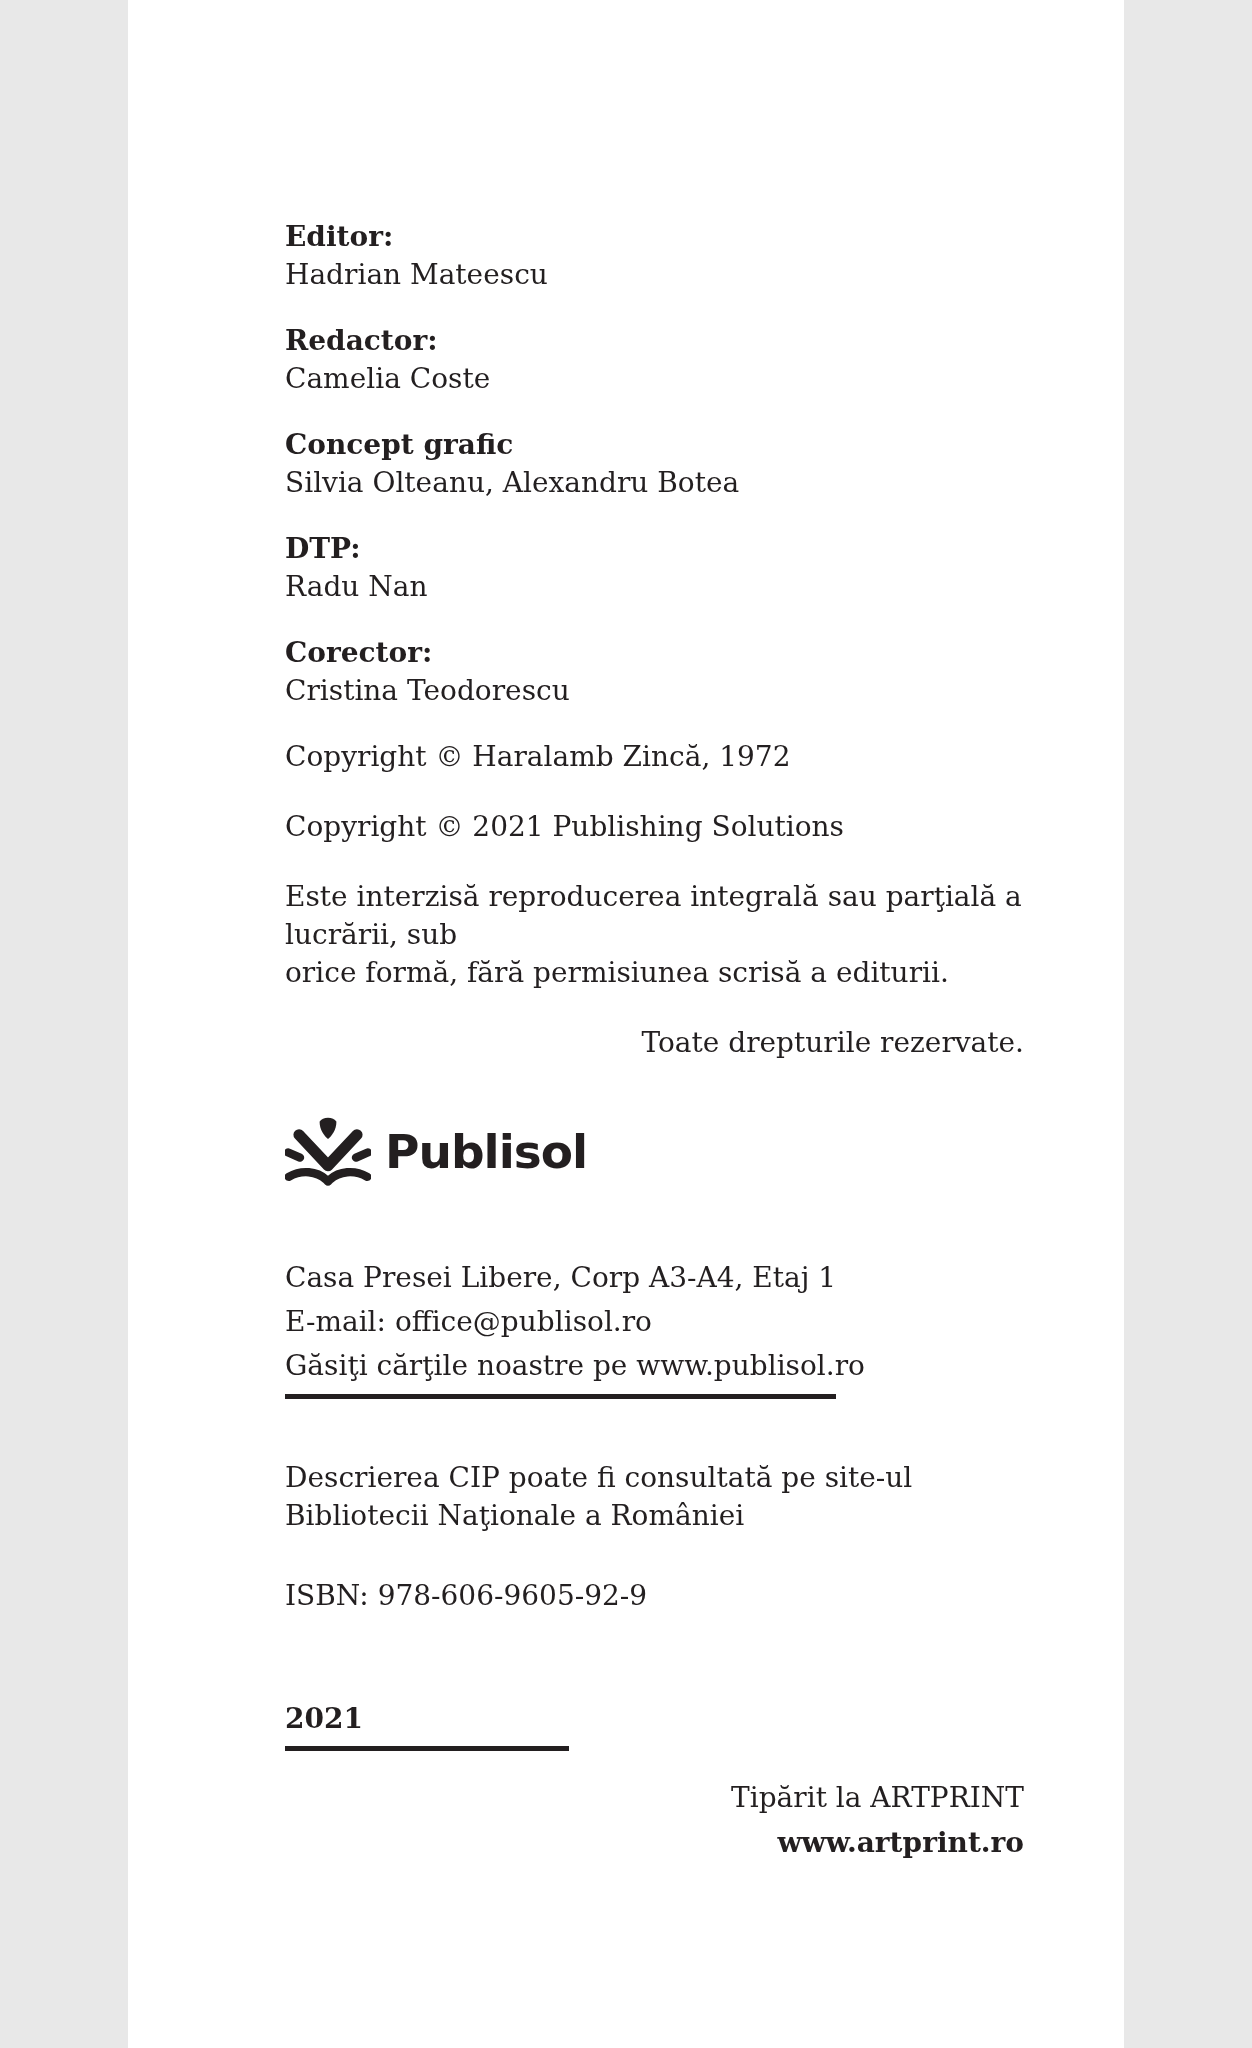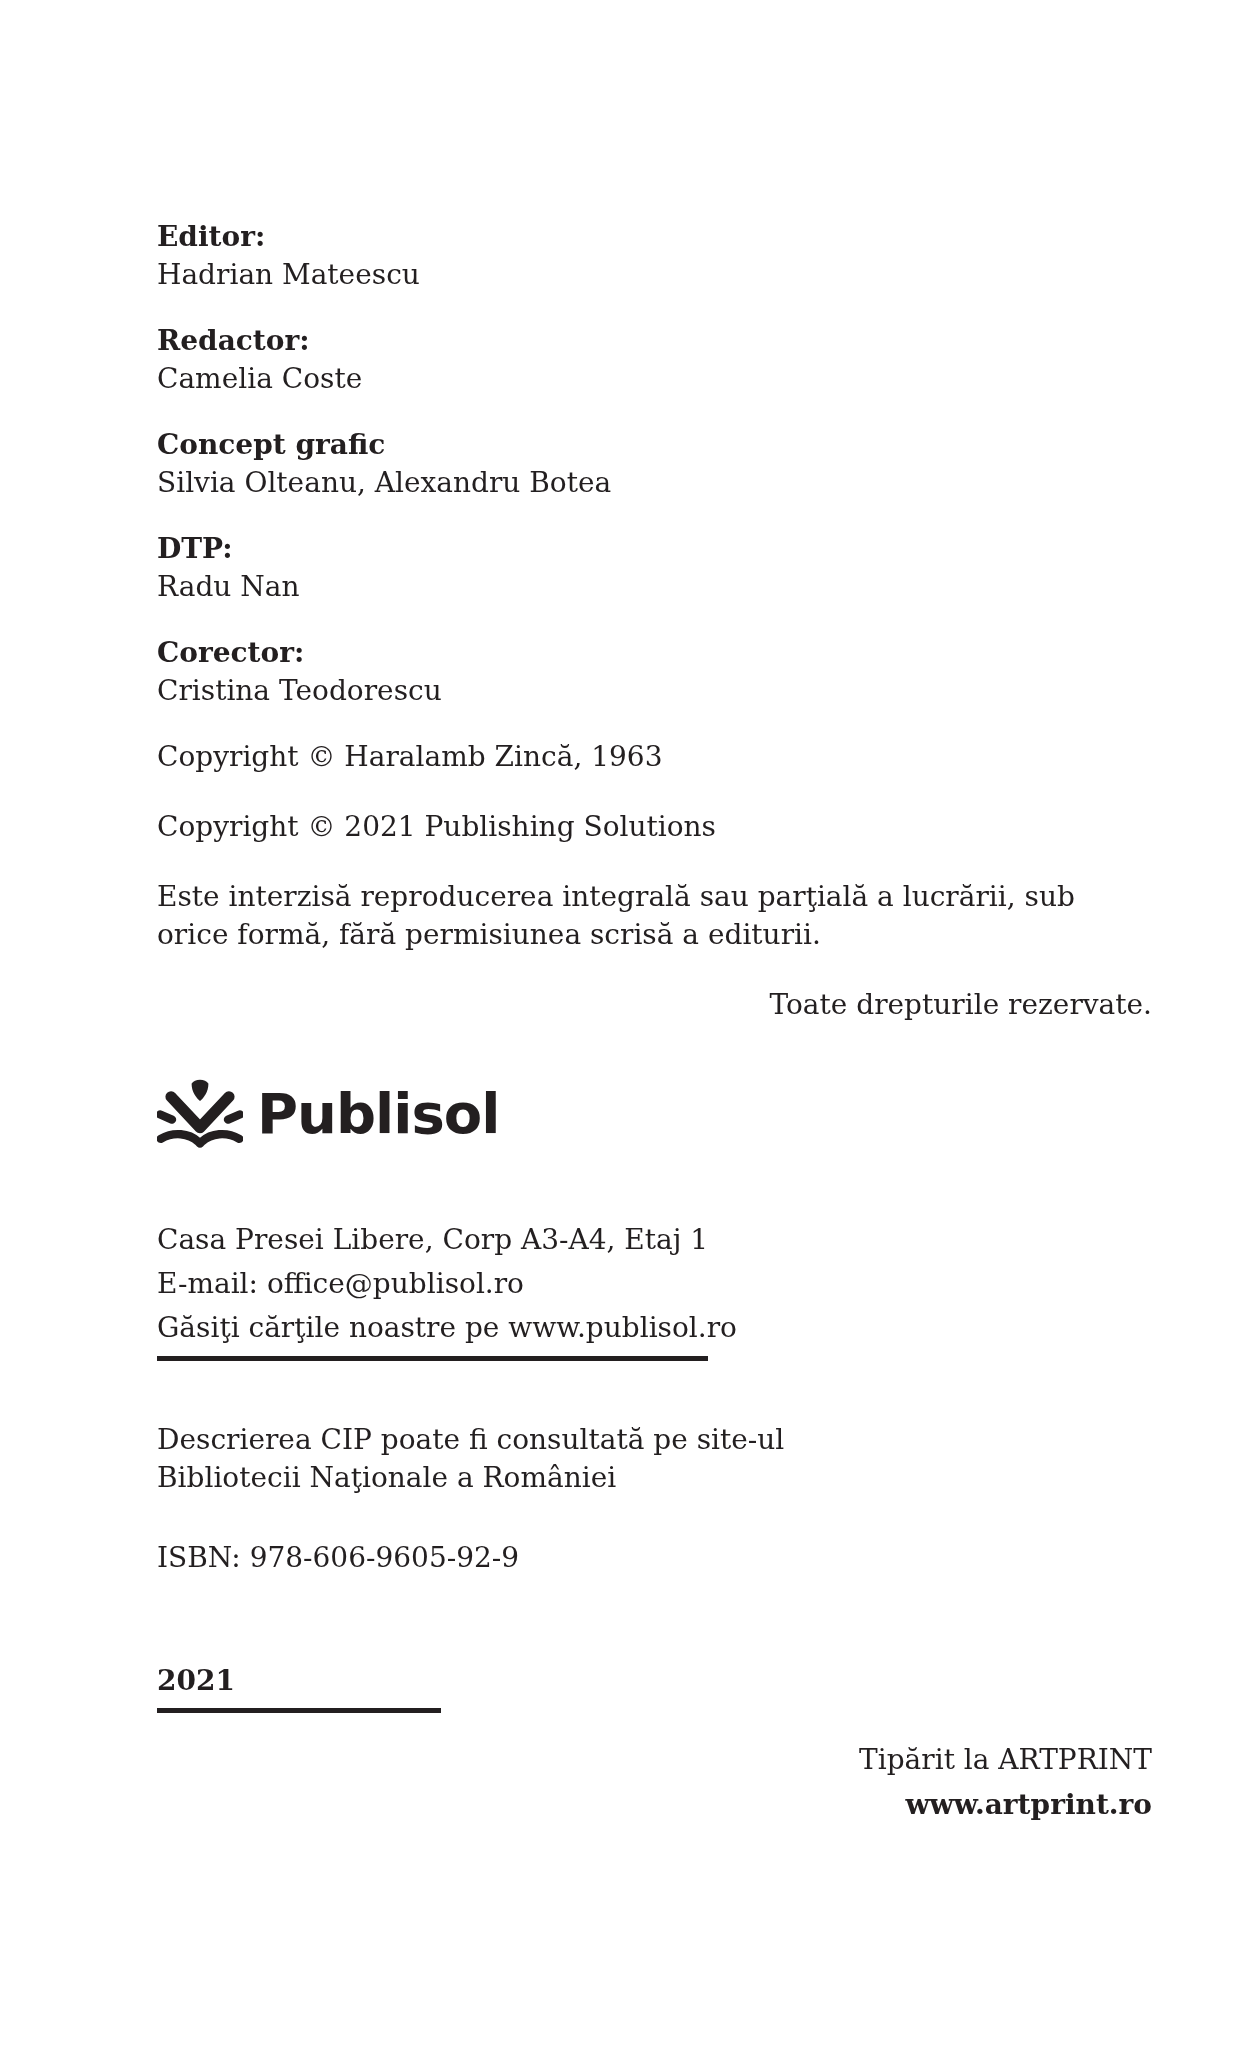--- a/index.html
+++ b/index.html
@@ -1,18 +1,18 @@
 <!DOCTYPE html>
 <html><head>
 <meta charset="utf-8">
 <style>
   html, body { margin: 0; padding: 0; background: #e8e8e8; }
   .page {
     position: relative;
-    width: 1252px;
+    width: 996px;
     height: 2048px;
     margin: 0 auto;
     background: #ffffff;
     color: #231f20;
     font-family: "DejaVu Serif", "Liberation Serif", serif;
     font-size: 28px;
     line-height: 38px;
     box-sizing: border-box;
     padding: 218px 100px 0 157px;
     overflow: hidden;
@@ -32,21 +32,21 @@
   .logo {
     display: flex;
     align-items: center;
     height: 76px;
     margin: 0 0 66px 0;
   }
   .logo-icon { width: 86px; height: 75px; flex: 0 0 auto; }
   .logo-text {
     font-family: "DejaVu Sans", "Liberation Sans", sans-serif;
     font-weight: 800;
-    font-size: 56px;
+    font-size: 47px;
     letter-spacing: -1px;
     margin-left: 14px;
     color: #231f20;
   }
 
   .contact { line-height: 44px; }
 
   .rule {
     height: 5px;
     background: #231f20;
@@ -82,21 +82,21 @@
       <div class="credit-role">DTP:</div>
       <div class="credit-name">Radu Nan</div>
     </div>
     <div class="credit-pair">
       <div class="credit-role">Corector:</div>
       <div class="credit-name">Cristina Teodorescu</div>
     </div>
   </div>
 
   <div class="copyright-block">
-    <p>Copyright © Haralamb Zincă, 1963</p>
+    <p>Copyright © Haralamb Zincă, 1972</p>
     <p>Copyright © 2021 Publishing Solutions</p>
   </div>
 
   <p class="restriction">
     <span>Este interzisă reproducerea integrală sau parţială a lucrării, sub</span><br>
     <span>orice formă, fără permisiunea scrisă a editurii.</span>
   </p>
 
   <p class="reserved">Toate drepturile rezervate.</p>
 

